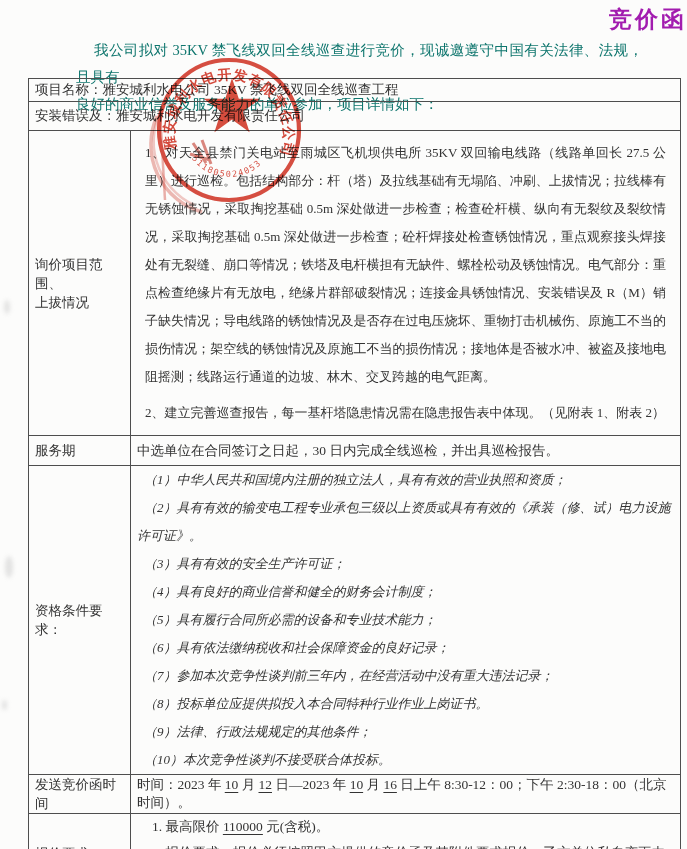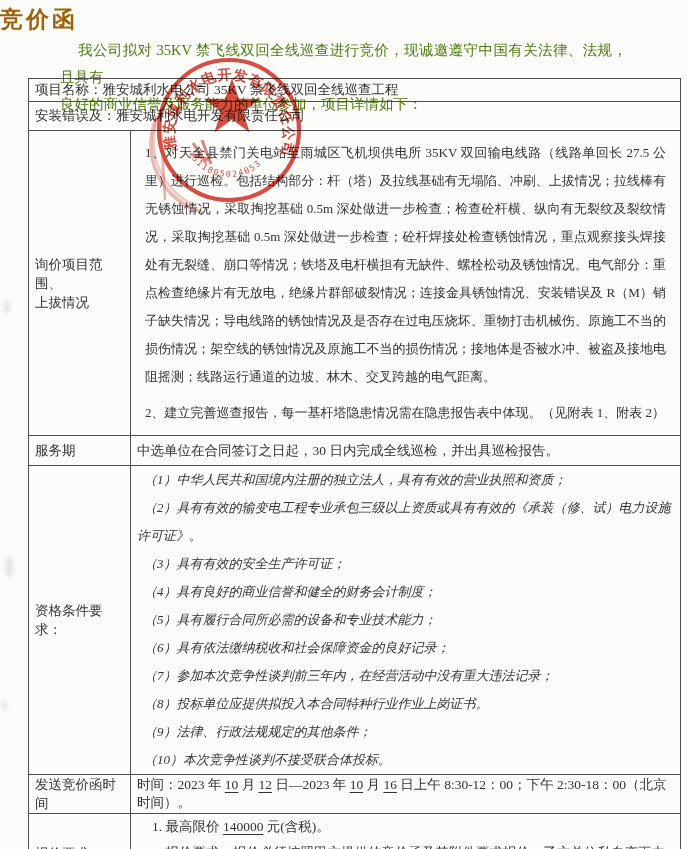--- a/index.html
+++ b/index.html
@@ -11,26 +11,26 @@
   }
   .page{position:absolute;inset:0;}
   
   .smudge{position:absolute;background:#c9c9c9;border-radius:50%;filter:blur(2px);opacity:.5;}
   .smudge.s1{left:4px;top:300px;width:6px;height:14px;}
   .smudge.s2{left:5px;top:556px;width:8px;height:22px;}
   .smudge.s3{left:2px;top:700px;width:5px;height:10px;}
 
   .doc-title{
     position:absolute;top:4px;left:0;width:100%;
-    text-align:left;font-size:23px;font-weight:bold;color:#a16207;
+    text-align:right;font-size:23px;font-weight:bold;color:#a21caf;
     letter-spacing:3px;margin:0;
   }
   .intro{
-    position:absolute;top:37px;left:60px;width:567px;
-    font-size:14.5px;line-height:27px;color:#4d7c0f;
+    position:absolute;top:37px;left:76px;width:567px;
+    font-size:14.5px;line-height:27px;color:#0f766e;
     text-align:justify;
   }
   .intro .l1{text-indent:18px;}
 
   table.bid{
     position:absolute;left:28px;top:78px;width:652px;
     border-collapse:collapse;table-layout:fixed;
     font-size:13.5px;color:#333;
   }
   table.bid td{
@@ -119,21 +119,21 @@
     </tr>
     <tr style="height:32px">
       <td class="lbl">发送竞价函时间</td>
       <td colspan="3" class="time-content">
         <span>时间：2023 年 </span><span class="u">10</span><span> 月 </span><span class="u">12</span><span> 日—2023 年 </span><span class="u">10</span><span> 月 </span><span class="u">16</span><span> 日上午 8:30-12：00；下午 2:30-18：00（北京时间）。</span>
       </td>
     </tr>
     <tr style="height:53px">
       <td class="lbl">报价要求</td>
       <td colspan="3" class="quote-content">
-        <div class="ln"><span>1. 最高限价 </span><span class="u">140000</span><span> 元(含税)。</span></div>
+        <div class="ln"><span>1. 最高限价 </span><span class="u">110000</span><span> 元(含税)。</span></div>
         <div class="ln">2. 报价要求：报价必须按照甲方提供的竞价函及其附件要求报价，乙方单位私自变更内容，甲</div>
       </td>
     </tr>
   </tbody>
     </table>
 
   <svg class="stamp" width="182" height="190" viewBox="0 0 182 190">
     <defs>
       <path id="tp-top" d="M 32 99 A 55 55 0 1 1 138 99" fill="none"></path>
       <path id="tp-bottom" d="M 46.5 107 A 47 47 0 0 0 123.5 107" fill="none"></path>

